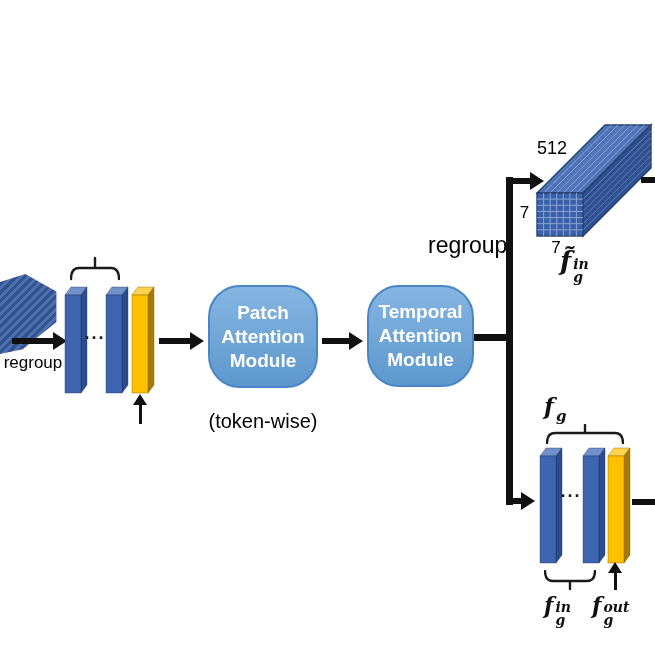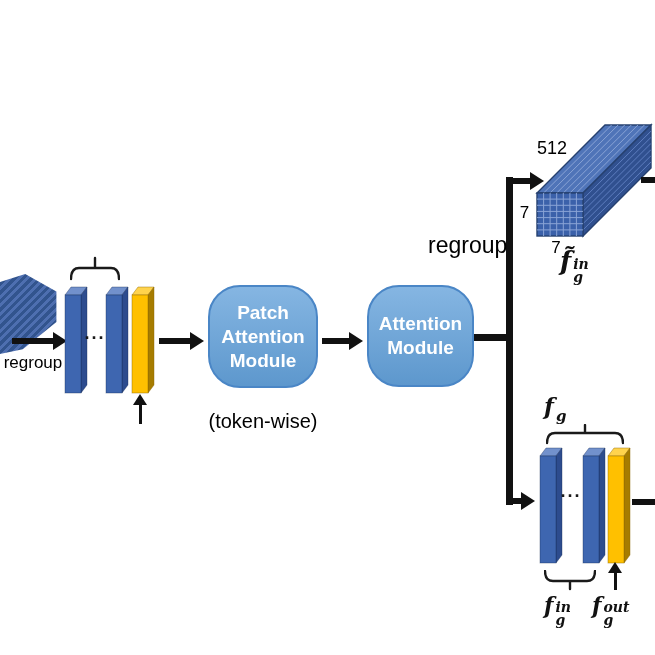--- a/index.html
+++ b/index.html
@@ -107,20 +107,21 @@
   <div class="module" style="left:208px; top:285px; width:110px; height:103px;">
     <div>Patch</div>
     <div>Attention</div>
     <div>Module</div>
   </div>
   <div class="lbl" style="left:188px; top:410px; width:150px; font-size:20px;">(token-wise)</div>
 
   <div class="harrow" style="left:322px; top:338px; width:28px;"></div>
 
   <div class="module" style="left:367px; top:285px; width:107px; height:102px;">
+    <div>Temporal</div>
     <div>Attention</div>
     <div>Module</div>
   </div>
 
   <div class="hline" style="left:474px; top:334px; width:39px; height:7px;"></div>
   <div class="vline" style="left:506px; top:177px; width:7px; height:328px;"></div>
   <div class="harrow" style="left:506px; top:178px; width:25px;"></div>
   <div class="harrow" style="left:506px; top:498px; width:16px;"></div>
   <div class="lbl" style="left:428px; top:232px; width:75px; font-size:23px; text-align:right;">regroup</div>
 

